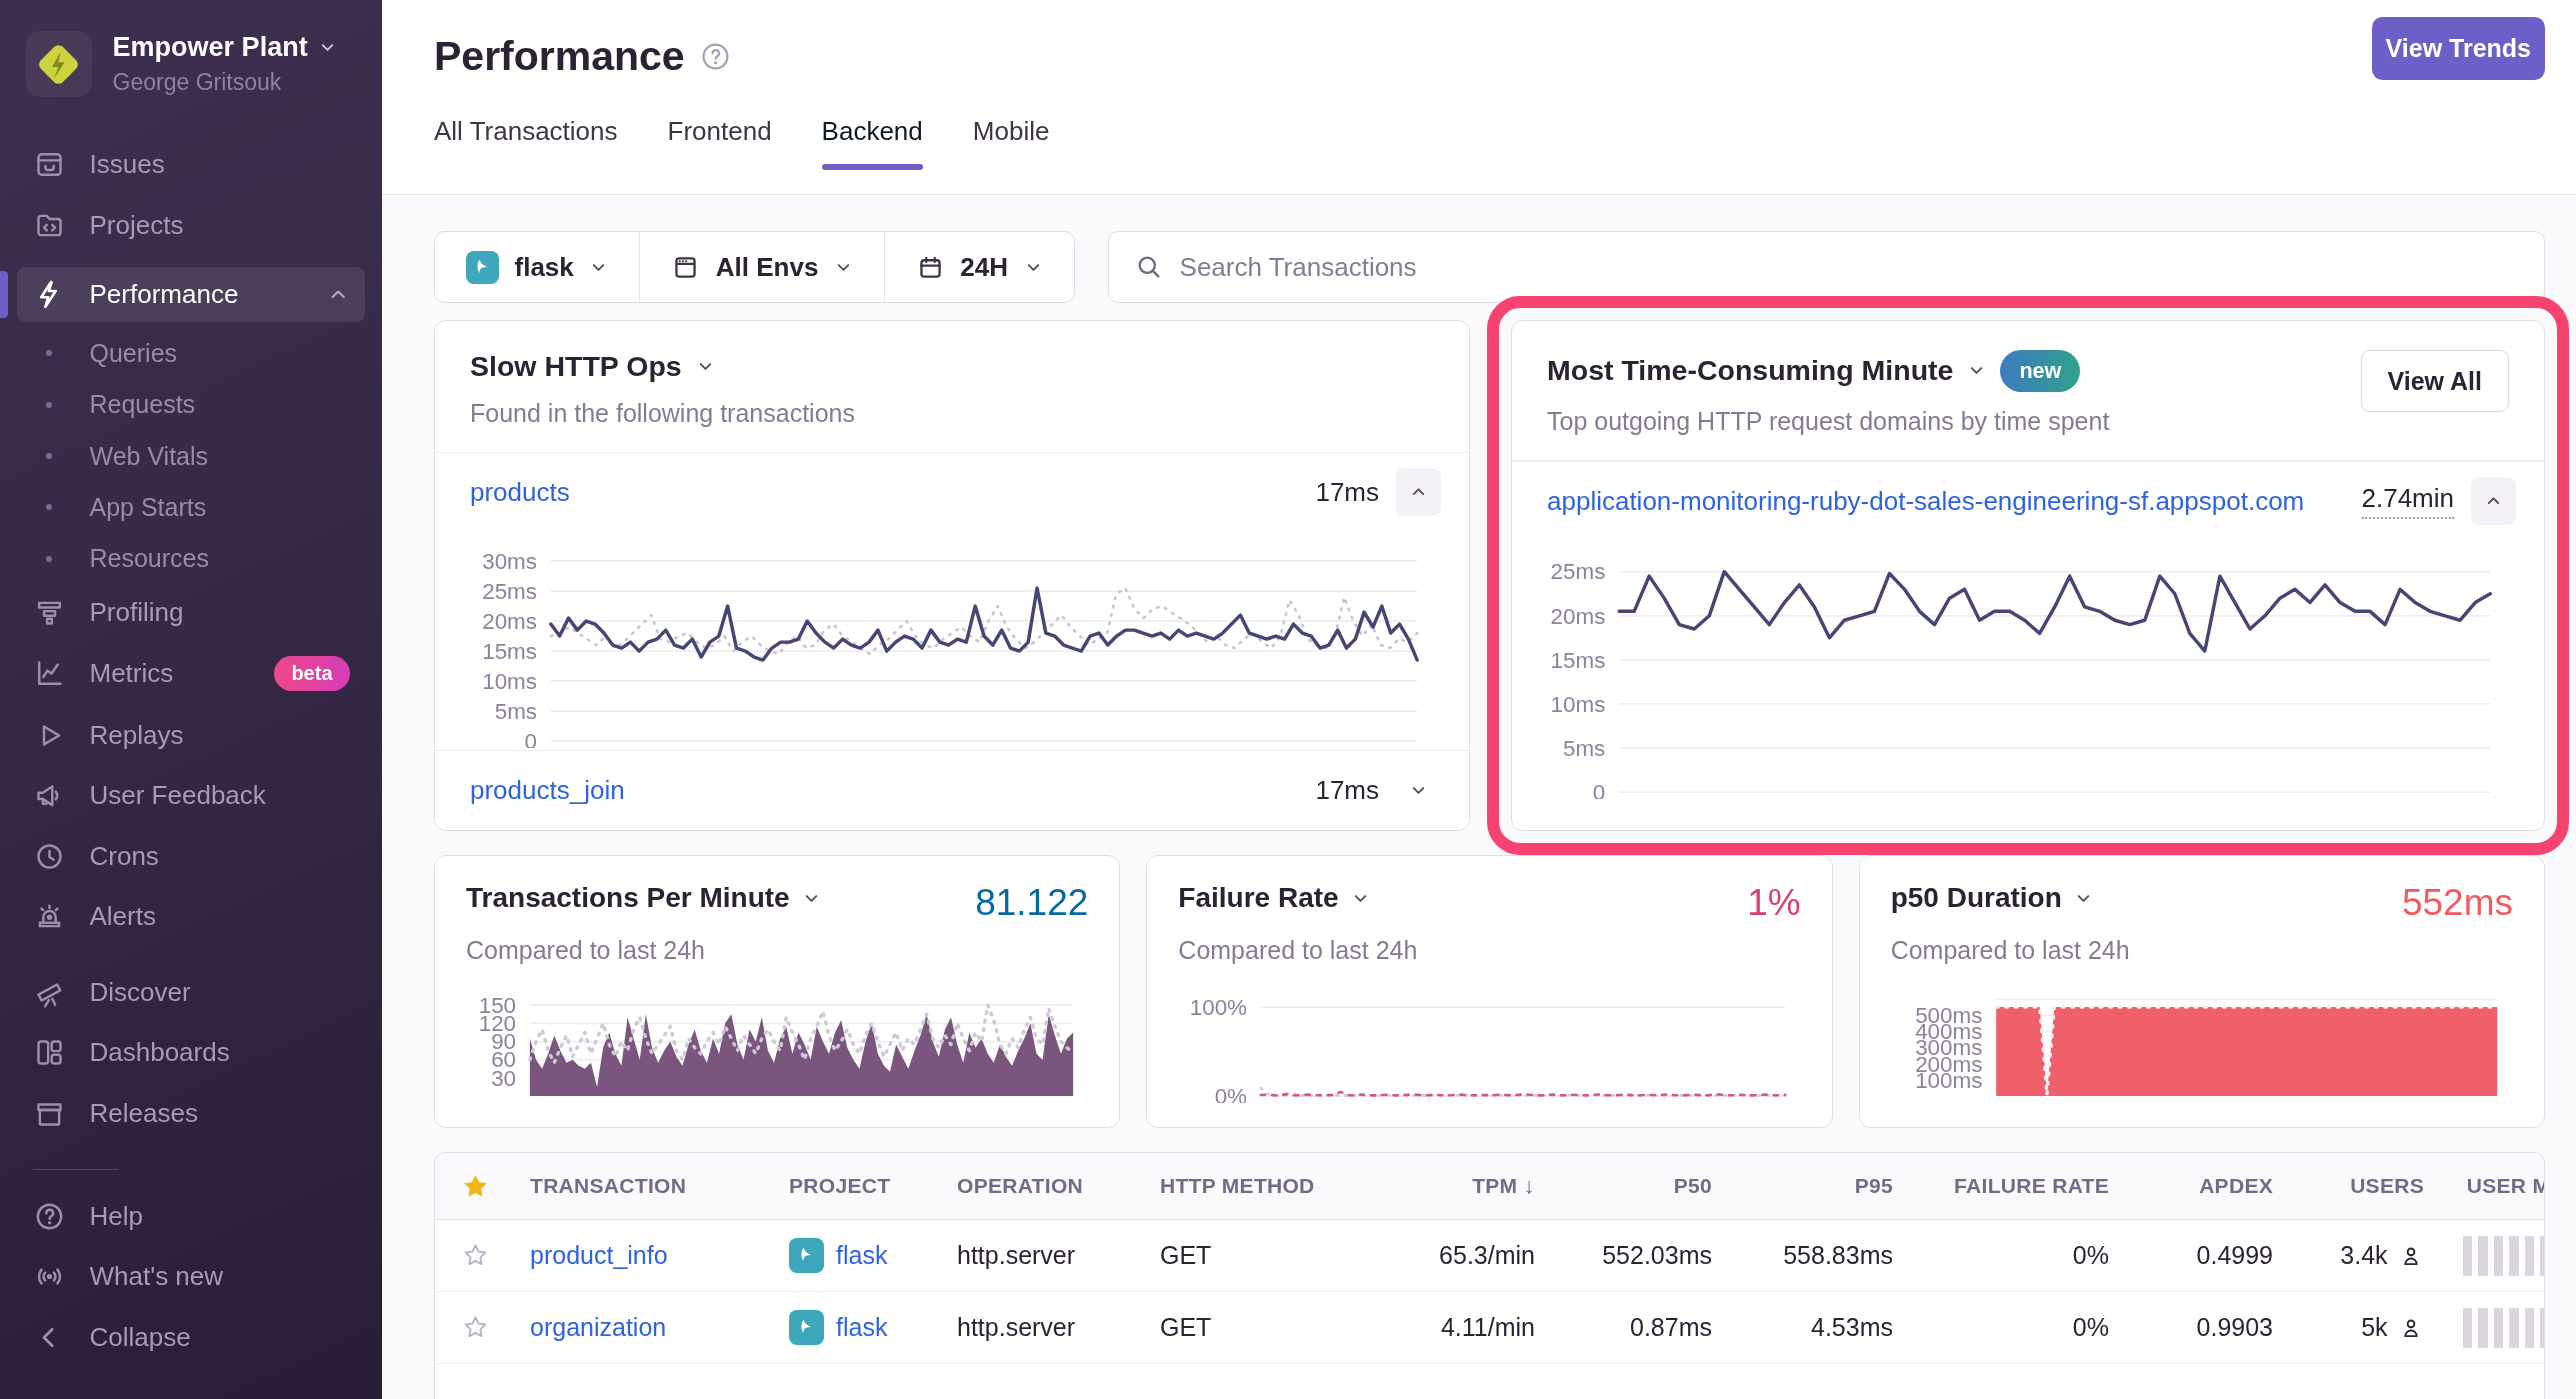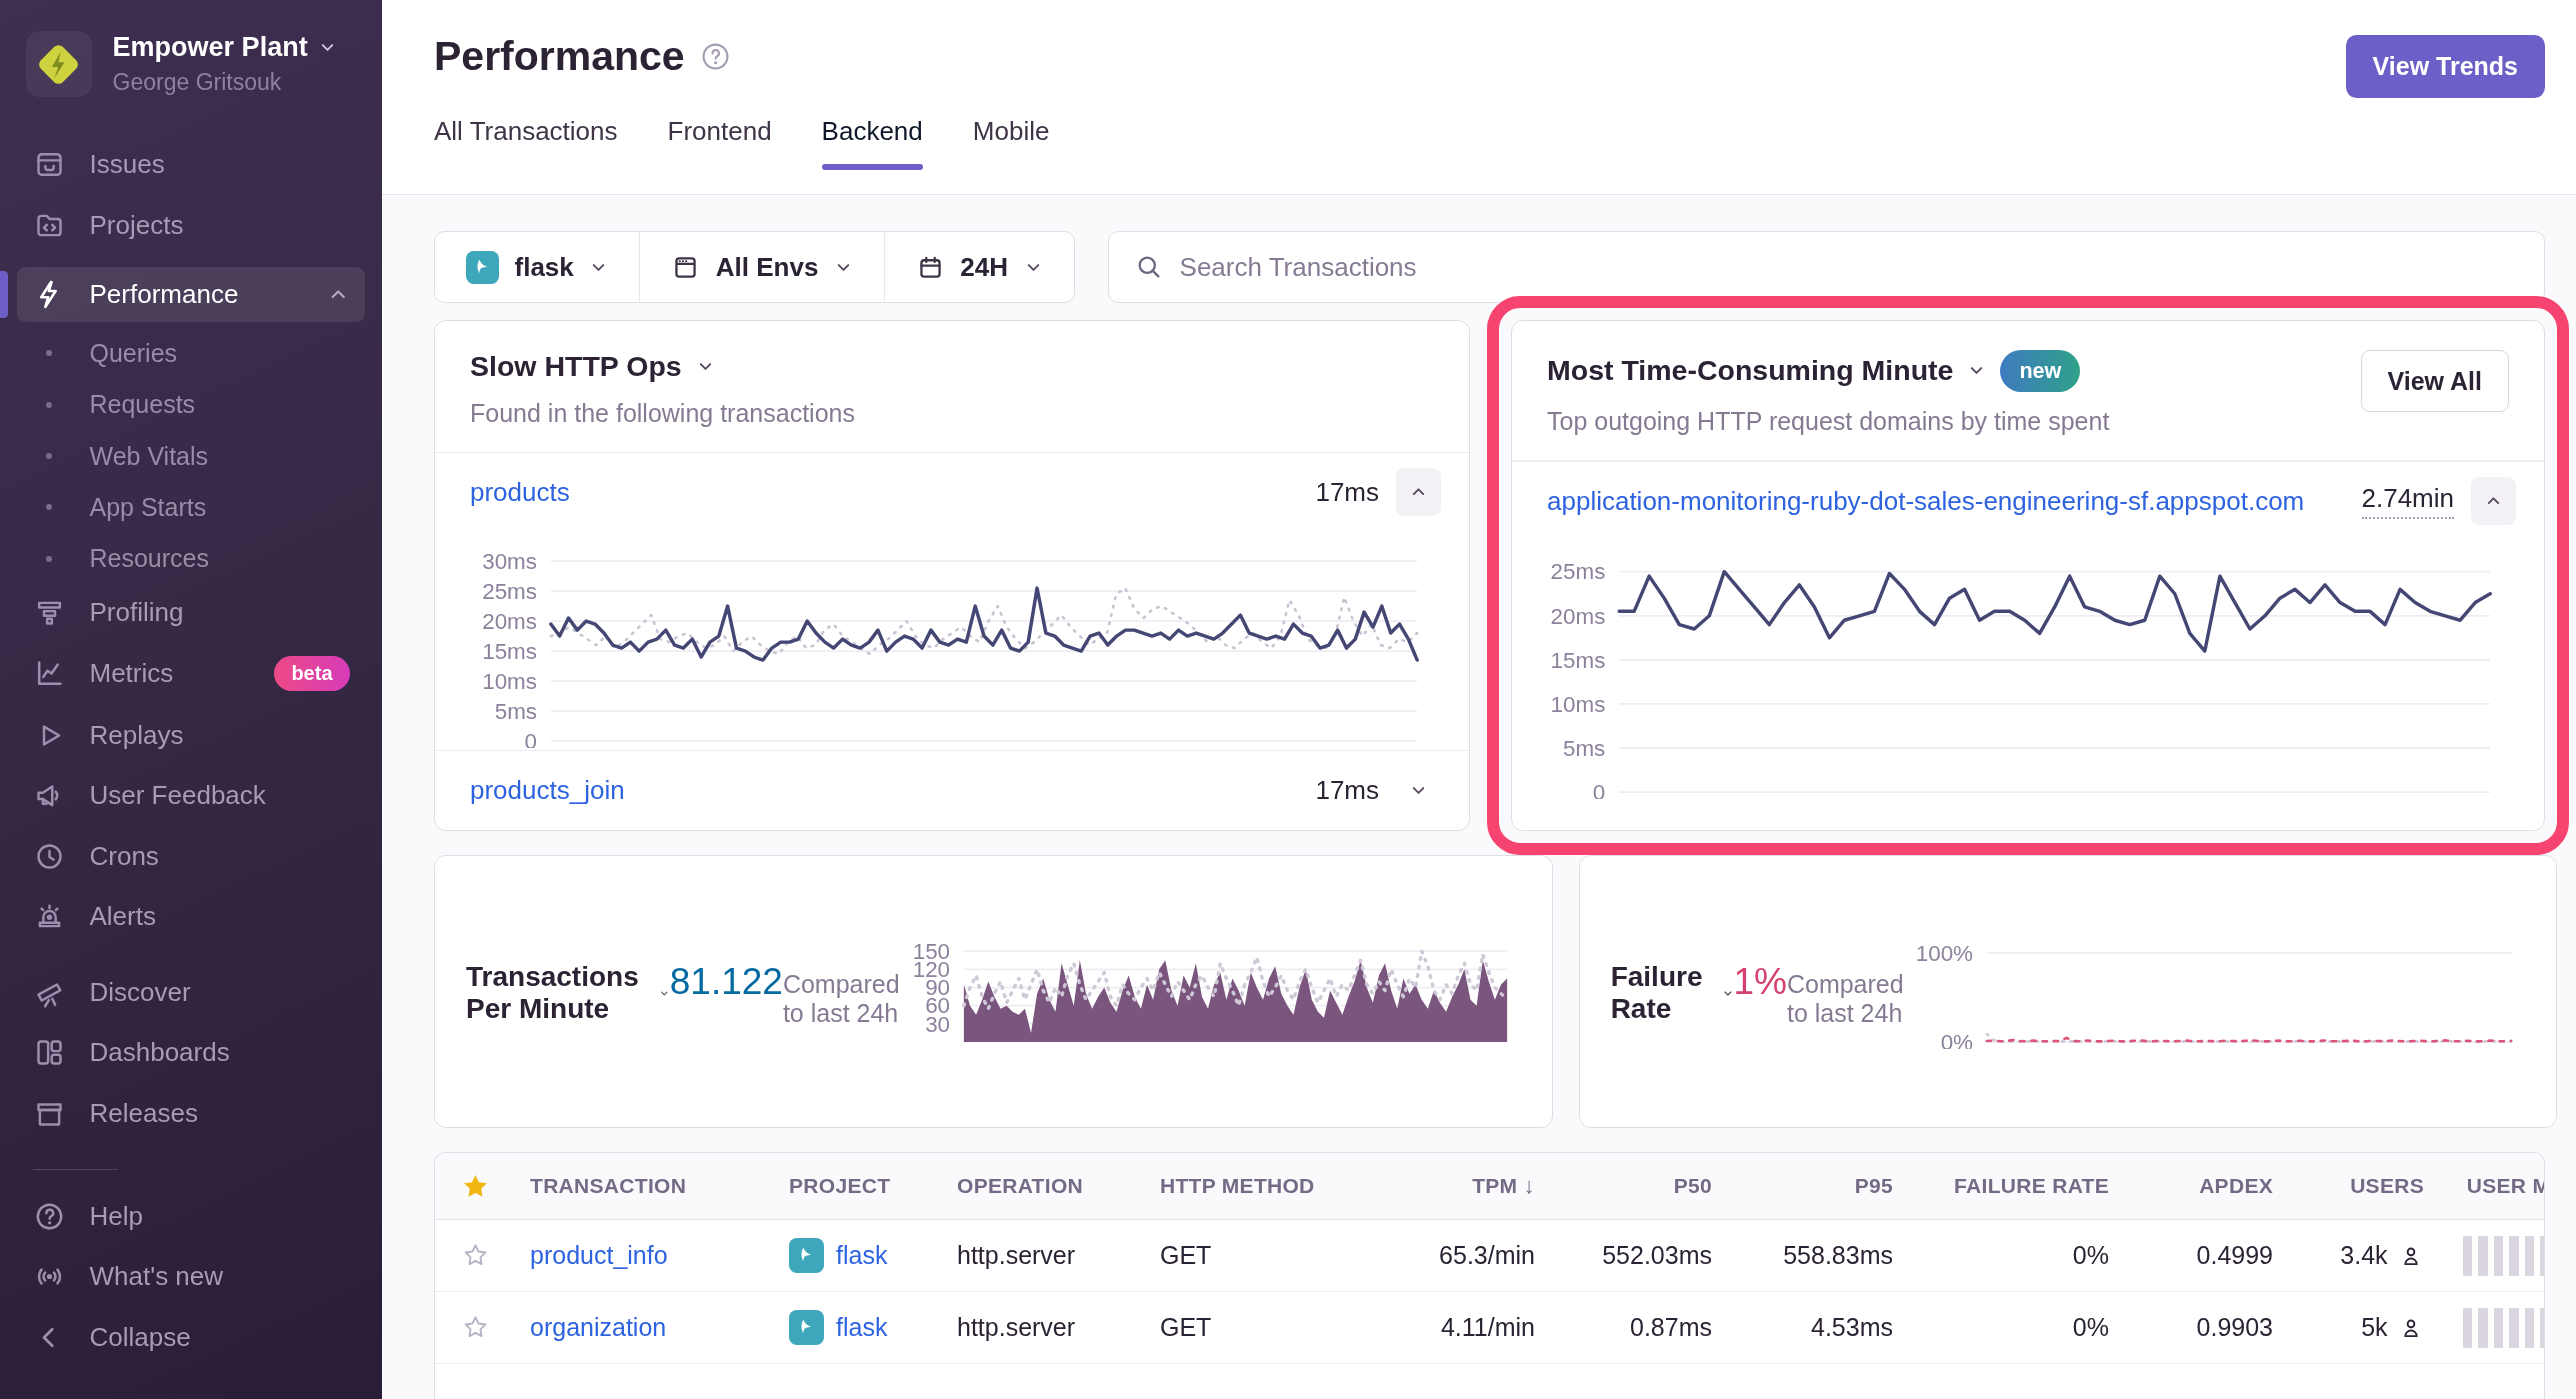--- a/index.html
+++ b/index.html
@@ -36,22 +36,22 @@
   
   .main { flex:1; display:flex; flex-direction:column; min-width:0; }
   .top { background:#fff; border-bottom:1.7px solid #E7E1EC; padding:33px 31px 0 52px; height:195px; position:relative; }
   .page-title { font-size:41px; font-weight:700; color:#2B2233; display:flex; align-items:center; gap:15.5px; }
   .help-circ { color:#A79DB3; width:31px; height:31px; }
   .tabs { display:flex; gap:50px; margin-top:36px; }
   .tab { font-size:26px; color:#3E3446; padding-bottom:21px; position:relative; cursor:pointer; }
   .tab.active { color:#0f172a; }
   .tab.active::after { content:""; position:absolute; left:0; right:0; bottom:-1.7px; height:6px;
     border-radius:3.5px; background:#6C5FC7; }
-  .btn-primary { position:absolute; top:35px; right:31px; background:#6C5FC7; color:#fff;
-    font-size:25px; font-weight:700; border:none; border-radius:10.4px; padding:17px 27px; cursor:pointer;margin-left:12px; }
+  .btn-primary { position:absolute; top:17px; right:31px; background:#6C5FC7; color:#fff;
+    font-size:25px; font-weight:700; border:none; border-radius:10.4px; padding:17px 14px; cursor:pointer;margin-left:12px; }
 
   .content { padding:36px 31px 0 52px; flex:1; display:flex; flex-direction:column; min-height:0; }
 
   
   .filter-row { display:flex; gap:33px; }
   .filter-group { display:flex; align-items:stretch; background:#fff; border:1.7px solid #E0DCE5; border-radius:10.4px; height:72px; }
   .filter-btn { display:flex; align-items:center; gap:15.5px; padding:0 31px; font-size:26px; font-weight:700; color:#2B2233; cursor:pointer; }
   .filter-btn + .filter-btn { border-left:1.7px solid #EAE5EE; }
   .f-ic { width:29px; height:29px; color:#3E3446; }
   .chev { width:19px; height:19px; color:#57475F; }
@@ -84,21 +84,21 @@
   .highlight-ring { position:absolute; inset:-24px; border:12px solid #F7436F; border-radius:33px;
     pointer-events:none; z-index:4; }
 
   .badge-new { font-size:21.6px; font-weight:700; color:#fff; padding:7.8px 19px; border-radius:862px;
     background:linear-gradient(90deg,#3E7BC0,#2FA189); }
   .view-all { margin-left:auto; background:#fff; border:1.7px solid #D9D4DF; border-radius:8.6px;
     font-size:25px; font-weight:700; color:#2B2233; padding:15.5px 26px; cursor:pointer; }
   .dhead { display:flex; align-items:flex-start; }
 
   .row2 { display:flex; gap:26px; margin-top:24px; }
-  .metric { flex:1; height:273px; padding:26px 31px 22.4px; display:flex; flex-direction:row;align-items:center; }
+  .metric { flex:1; height:273px; padding:26px 31px 22.4px; display:flex; flex-direction:column; }
   .metric-top { display:flex; align-items:flex-start; }
   .metric-title { font-size:28px; font-weight:700; color:#2B2233; display:flex; align-items:center; gap:12px; }
   .metric-value { margin-left:auto; font-size:37px; font-weight:500; }
   .v-purple { color:#0369a1; } .v-pink { color:#D5426E; } .v-red { color:#F05C5C; }
   .metric-sub { font-size:25px; color:#857A92; margin-top:12px; }
   .chart-sm { height:145px; margin-top:19px; }
 
   
   .table-card { margin-top:24px; border:1.7px solid #E0DCE5; border-bottom:none; border-radius:12px 12px 0 0;
     background:#fff; overflow:hidden; flex:1; }

